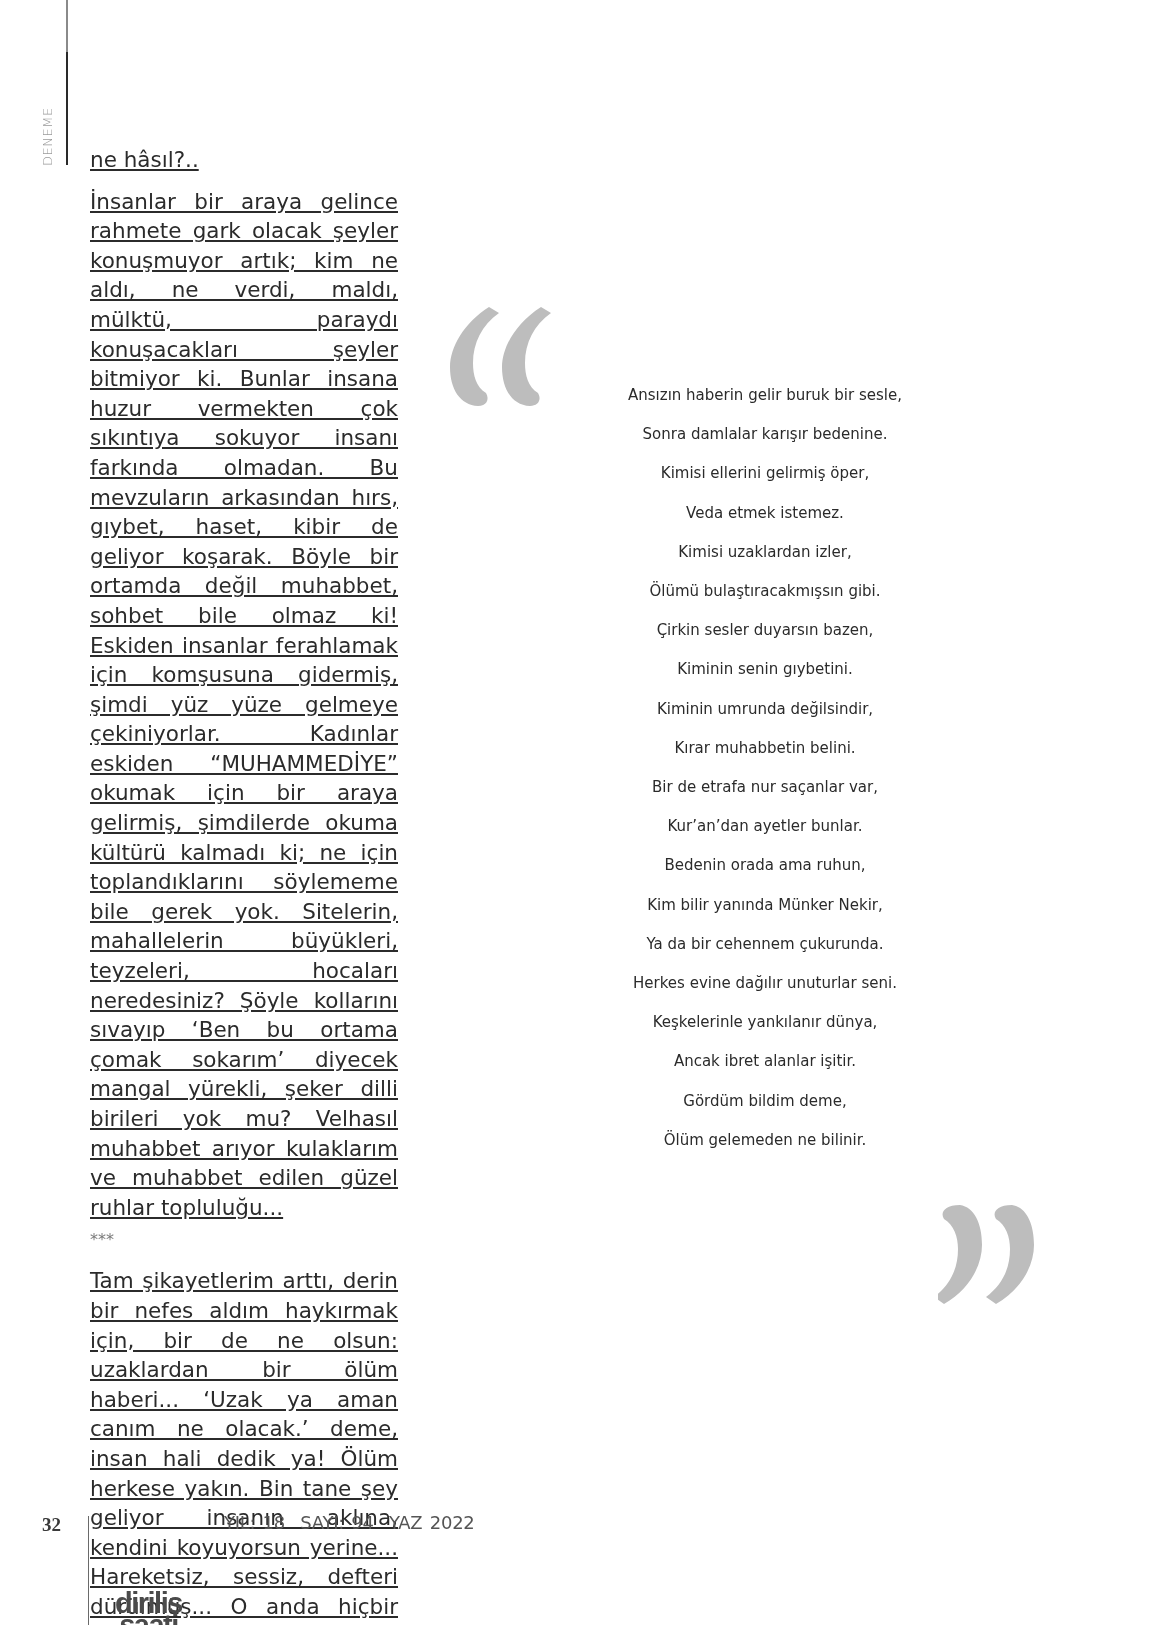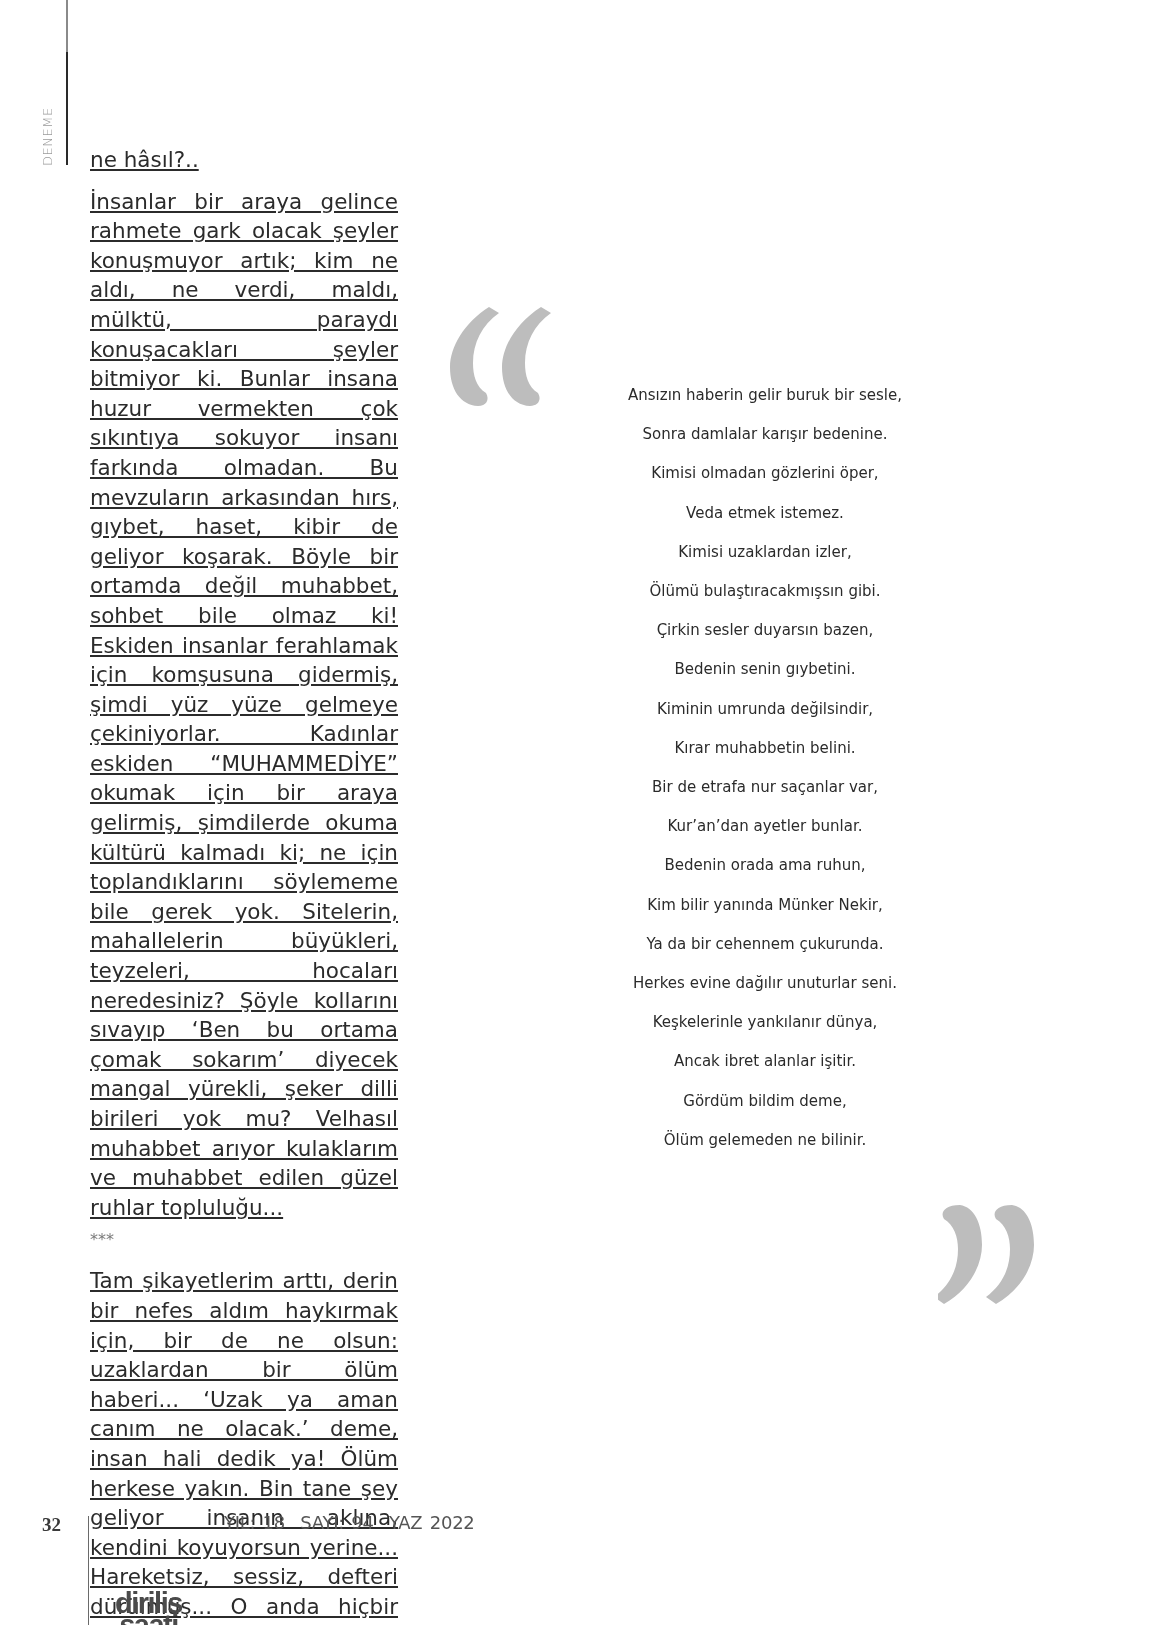--- a/index.html
+++ b/index.html
@@ -45,26 +45,26 @@
 </div>
 
 <svg class="quote-open" viewBox="0 0 110 105">
   <path fill="#bdbdbd" d="M43 2 C18 18 4 42 4 62 C4 84 14 100 32 101 C40 101 44 95 40 88 C30 82 27 70 27 58 C27 38 36 20 53 8 Z"></path>
   <path fill="#bdbdbd" d="M95 2 C70 18 56 42 56 62 C56 84 66 100 84 101 C92 101 96 95 92 88 C82 82 79 70 79 58 C79 38 88 20 105 8 Z"></path>
 </svg>
 
 <div class="poem" id="poem">
     <div>Ansızın haberin gelir buruk bir sesle,</div>
     <div>Sonra damlalar karışır bedenine.</div>
-    <div>Kimisi olmadan gözlerini öper,</div>
+    <div>Kimisi ellerini gelirmiş öper,</div>
     <div>Veda etmek istemez.</div>
     <div>Kimisi uzaklardan izler,</div>
     <div>Ölümü bulaştıracakmışsın gibi.</div>
     <div>Çirkin sesler duyarsın bazen,</div>
-    <div>Bedenin senin gıybetini.</div>
+    <div>Kiminin senin gıybetini.</div>
     <div>Kiminin umrunda değilsindir,</div>
     <div>Kırar muhabbetin belini.</div>
     <div>Bir de etrafa nur saçanlar var,</div>
     <div>Kur’an’dan ayetler bunlar.</div>
     <div>Bedenin orada ama ruhun,</div>
     <div>Kim bilir yanında Münker Nekir,</div>
     <div>Ya da bir cehennem çukurunda.</div>
     <div>Herkes evine dağılır unuturlar seni.</div>
     <div>Keşkelerinle yankılanır dünya,</div>
     <div>Ancak ibret alanlar işitir.</div>

